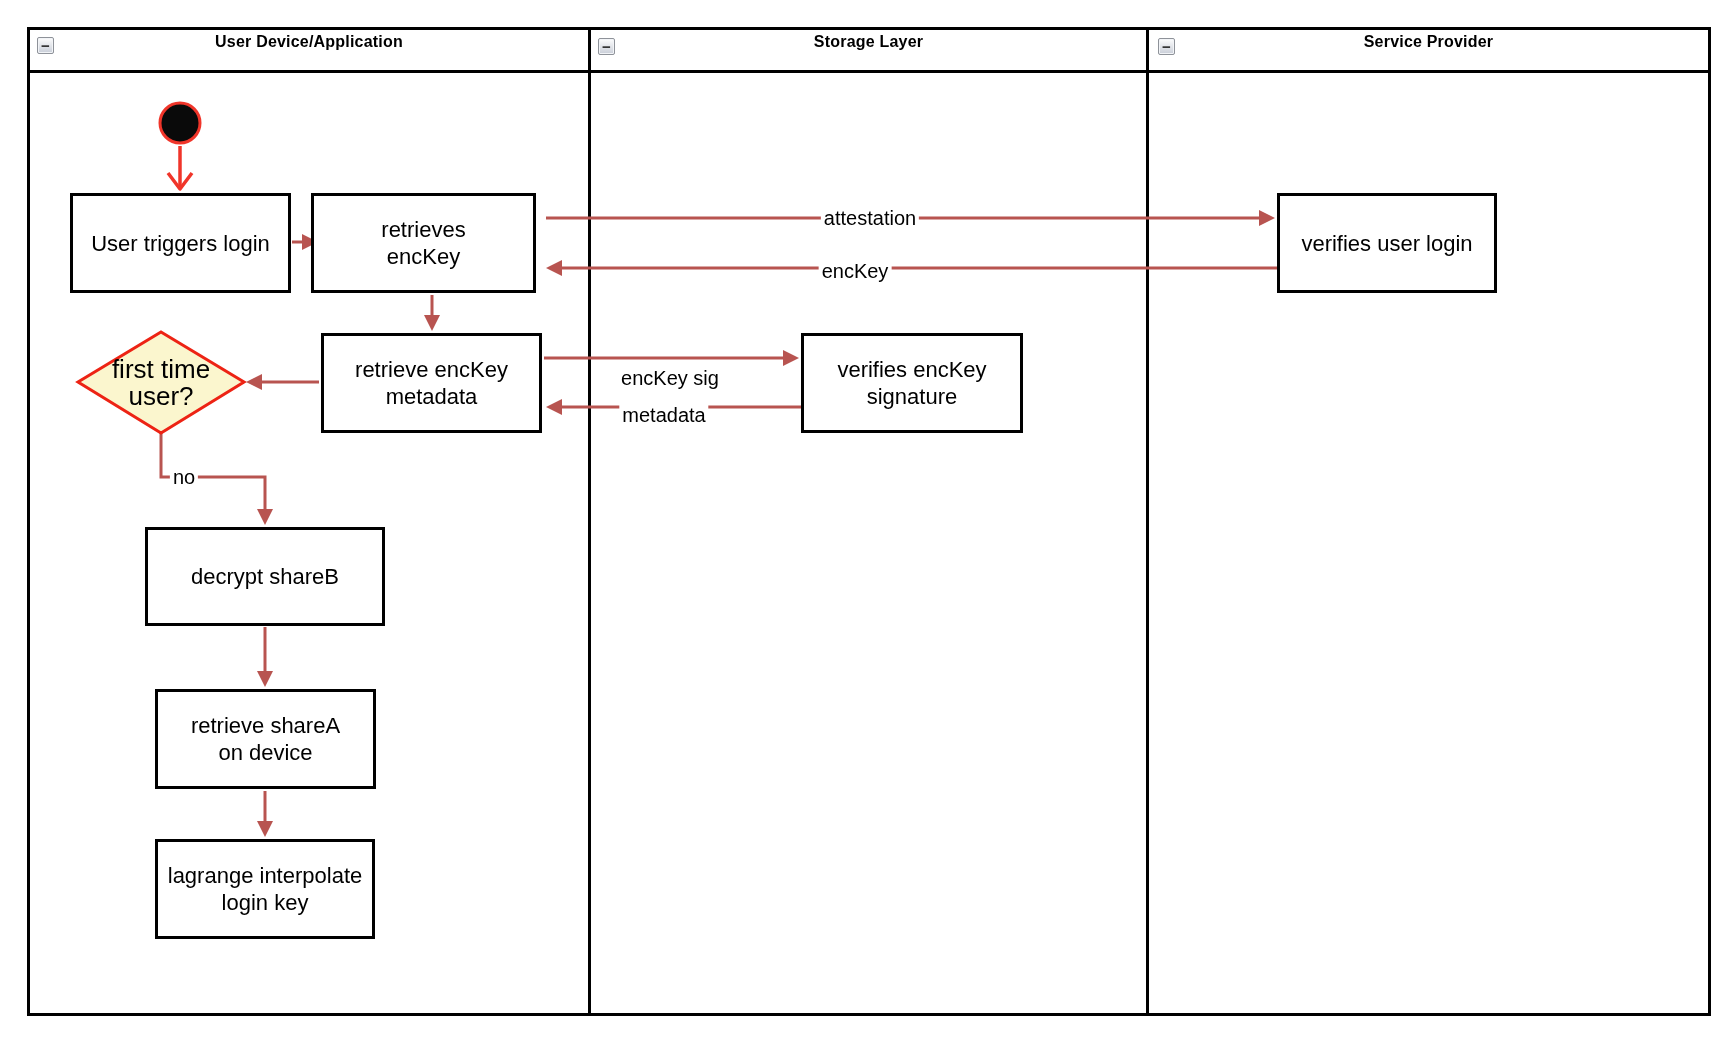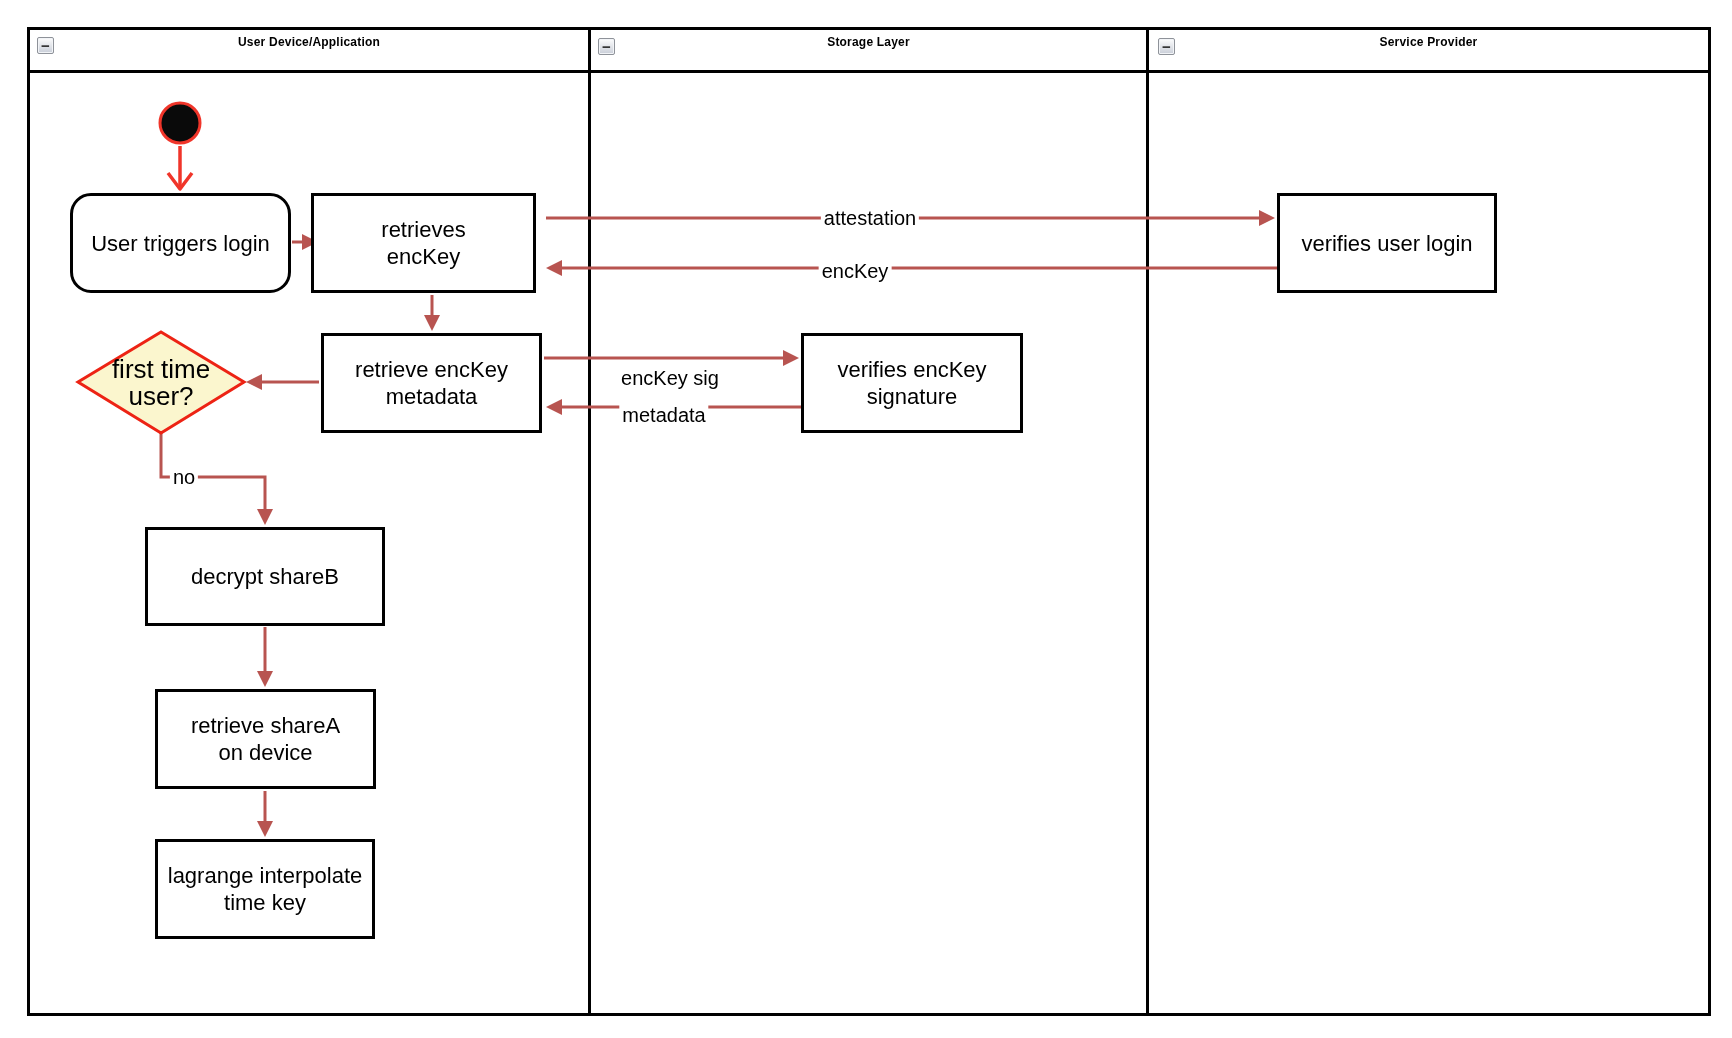--- a/index.html
+++ b/index.html
@@ -6,21 +6,21 @@
   .stage{
     position:relative;width:1732px;height:1038px;background:#ffffff;overflow:hidden;
     font-family:"Liberation Sans", sans-serif;color:#000;
   }
   
   .pool{position:absolute;left:27px;top:27px;width:1684px;height:989px;
         border:3px solid #000;box-sizing:border-box;background:#fff;}
   .lane-sep{position:absolute;top:27px;width:3px;height:989px;background:#000;}
   .header-sep{position:absolute;left:27px;top:70px;width:1684px;height:3px;background:#000;}
   .lane-title{position:absolute;top:30px;height:24px;display:flex;align-items:center;justify-content:center;
-              font-size:12px;font-weight:700;letter-spacing:0.2px;}
+              font-size:16px;font-weight:700;letter-spacing:0.2px;}
   .collapse-btn{position:absolute;width:17px;height:17px;box-sizing:border-box;
                 border:1px solid #8e9299;border-radius:2px;
                 background:linear-gradient(#fdfdfd,#c9ced8);
                 display:flex;align-items:center;justify-content:center;
                 font-size:15px;font-weight:700;color:#2d2d2d;line-height:1;
                 box-shadow:inset 0 0 0 1px #f2f4f7;cursor:pointer;}
   
   .overlay{position:absolute;left:0;top:0;width:1732px;height:1038px;pointer-events:none;}
   .edge{stroke:var(--arrow-red);stroke-width:3;fill:none;}
   .head{fill:var(--arrow-red);stroke:none;}
@@ -87,30 +87,30 @@
 
     <path class="edge" d="M265,627 L265,672"></path>
     <path class="head" d="M257,671 L265,687 L273,671 Z"></path>
 
     <path class="edge" d="M265,791 L265,822"></path>
     <path class="head" d="M257,821 L265,837 L273,821 Z"></path>
 
     <polygon points="161,332 244,382 161,433 78,382" style="fill:var(--diamond-fill);stroke:var(--diamond-stroke);stroke-width:3;stroke-linejoin:miter;"></polygon>
   </svg>
 
-  <div class="node" style="left:70px;top:193px;width:221px;height:100px;border-radius:21px;">User triggers login</div>
+  <div class="node" style="left:70px;top:193px;width:221px;height:100px;">User triggers login</div>
   <div class="node" style="left:311px;top:193px;width:225px;height:100px;">retrieves
 encKey</div>
   <div class="node" style="left:321px;top:333px;width:221px;height:100px;">retrieve encKey
 metadata</div>
   <div class="node" style="left:145px;top:527px;width:240px;height:99px;">decrypt shareB</div>
   <div class="node" style="left:155px;top:689px;width:221px;height:100px;">retrieve shareA
 on device</div>
   <div class="node" style="left:155px;top:839px;width:220px;height:100px;">lagrange interpolate
-time key</div>
+login key</div>
   <div class="node" style="left:801px;top:333px;width:222px;height:100px;">verifies encKey
 signature</div>
   <div class="node" style="left:1277px;top:193px;width:220px;height:100px;">verifies user login</div>
 
   <div class="diamond-label">first time
 user?</div>
 
   <div class="edge-label" style="left:870px;top:218px;">attestation</div>
   <div class="edge-label" style="left:855px;top:271px;">encKey</div>
   <div class="edge-label" style="left:670px;top:358px;margin-top:20px;">encKey sig</div>

